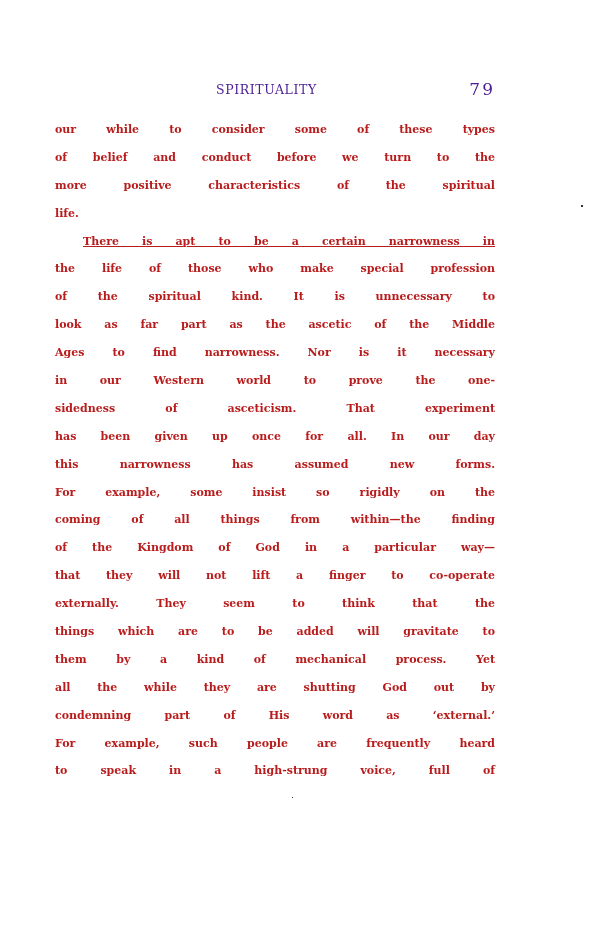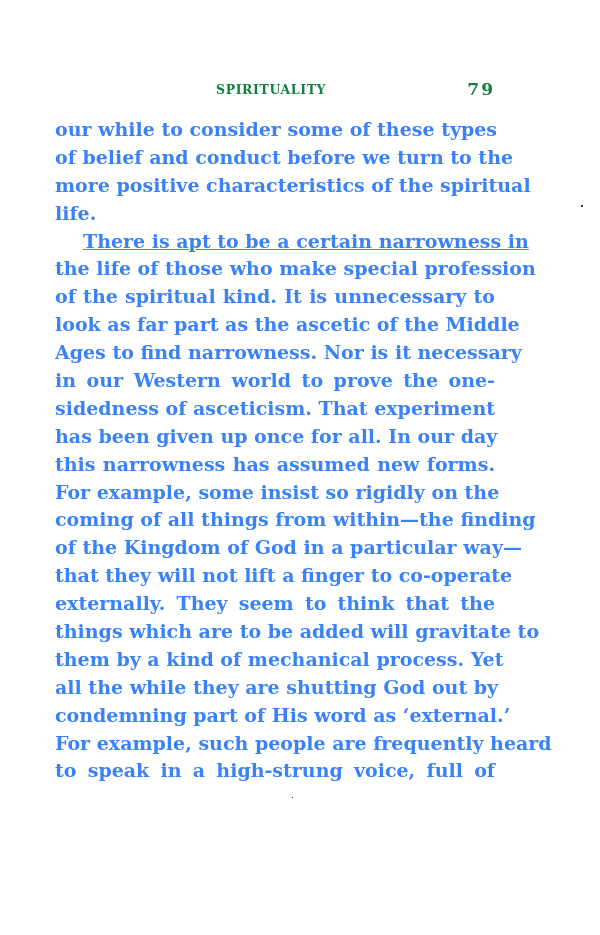--- a/index.html
+++ b/index.html
@@ -1,33 +1,33 @@
 <!DOCTYPE html>
 <html><head>
 <meta charset="utf-8">
 <style>
   html, body { margin: 0; padding: 0; background: #ffffff; }
   body { width: 600px; height: 935px; position: relative; overflow: hidden; }
   .page { position: absolute; left: 55px; top: 0; width: 440px; }
   .running-head {
     position: absolute; top: 79px; left: 0; width: 440px; height: 22px;
-    font-family: "DejaVu Serif", serif; font-weight: bold; color: #15803d; text-align: right;
+    font-family: "DejaVu Serif", serif; font-weight: normal; color: #4c1d95; text-align: right;
   }
   .running-title {
     position: absolute; left: 161px; top: 3px;
     font-size: 12.5px; letter-spacing: 0.6px;
   }
   .page-number {
     position: absolute; right: 0; top: 0;
     font-size: 17px; letter-spacing: 2px;
   }
   .body-text {
     position: absolute; top: 116px; left: 0; width: 440px;
     font-family: "DejaVu Serif", serif; font-weight: bold;
-    font-size: 19px; line-height: 27.9px; color: #3b82f6;
+    font-size: 11px; line-height: 27.9px; color: #b91c1c;
   }
   .line {
     display: block; height: 27.9px; white-space: nowrap;
     text-align: justify; text-align-last: justify;
   }
   .line.last { text-align-last: left; }
   .line.indent { padding-left: 28px; text-decoration: underline; }
   .speck { position: absolute; background: #333; width: 2px; height: 2px; }
 </style>
 </head>

